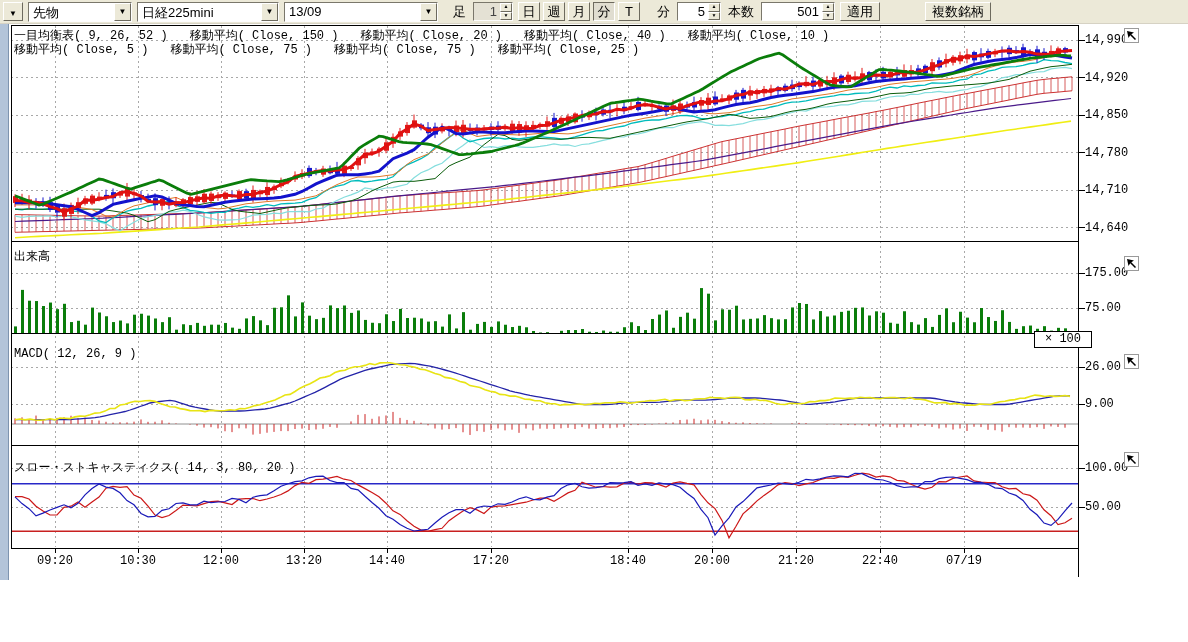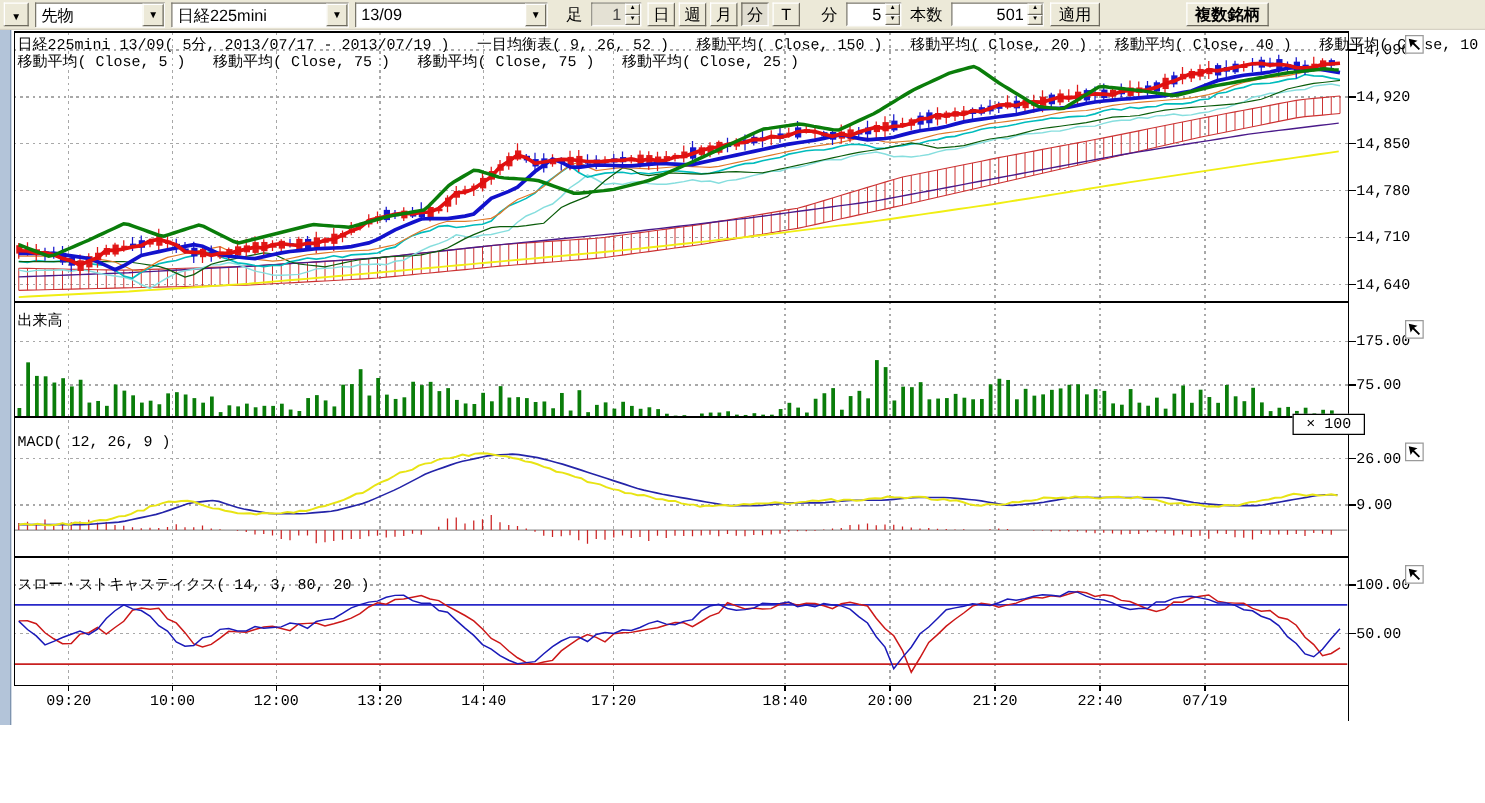--- a/index.html
+++ b/index.html
@@ -86,21 +86,21 @@
     </div>
     <span class="tb-label">本数</span>
     <div class="tb-spin" style="width:74px;padding-left:24px;">
       <span class="num">501</span>
       <span class="spinstack">
           <div>▲</div>
           <div>▼</div>
         </span>
     </div>
     <button class="tb-btn">適用</button>
-    <button class="tb-btn" style="margin-left:64px;font-weight:bold;">複数銘柄</button>
+    <button class="tb-btn" style="margin-left:40px;">複数銘柄</button>
   </div>
 
   <div class="left-strip"></div>
 
   <svg id="chart-svg" width="1188" height="642">
     <defs>
       <clipPath id="clipPrice">
           <rect x="11" y="26" width="1067" height="215"></rect>
         </clipPath>
       <clipPath id="clipVol">
@@ -942,21 +942,20 @@
         <line x1="491" y1="548" x2="491" y2="553" stroke="#000000" stroke-width="1"></line>
         <line x1="628" y1="548" x2="628" y2="553" stroke="#000000" stroke-width="1"></line>
         <line x1="712" y1="548" x2="712" y2="553" stroke="#000000" stroke-width="1"></line>
         <line x1="796" y1="548" x2="796" y2="553" stroke="#000000" stroke-width="1"></line>
         <line x1="880" y1="548" x2="880" y2="553" stroke="#000000" stroke-width="1"></line>
         <line x1="964" y1="548" x2="964" y2="553" stroke="#000000" stroke-width="1"></line>
       </g>
   </svg>
 
   <div class="hdr mono" style="left:14px;top:27px;" id="hdr-line1">
-      <span>日経225mini 13/09( 5分, 2013/07/17 - 2013/07/19 )</span>
       <span>一目均衡表( 9, 26, 52 )</span>
       <span>移動平均( Close, 150 )</span>
       <span>移動平均( Close, 20 )</span>
       <span>移動平均( Close, 40 )</span>
       <span>移動平均( Close, 10 )</span>
     </div>
   <div class="hdr mono" style="left:14px;top:41px;" id="hdr-line2">
       <span>移動平均( Close, 5 )</span>
       <span>移動平均( Close, 75 )</span>
       <span>移動平均( Close, 75 )</span>
@@ -974,21 +973,21 @@
       <div class="axlbl mono" style="left: 1085px; top: 145.5px;">14,780</div>
       <div class="axlbl mono" style="left: 1085px; top: 183px;">14,710</div>
       <div class="axlbl mono" style="left: 1085px; top: 220.5px;">14,640</div>
       <div class="axlbl mono" style="left: 1085px; top: 266px;">175.00</div>
       <div class="axlbl mono" style="left: 1085px; top: 301px;">75.00</div>
       <div class="axlbl mono" style="left: 1085px; top: 360px;">26.00</div>
       <div class="axlbl mono" style="left: 1085px; top: 397px;">9.00</div>
       <div class="axlbl mono" style="left: 1085px; top: 461px;">100.00</div>
       <div class="axlbl mono" style="left: 1085px; top: 500px;">50.00</div>
       <div class="tlabel mono" style="left: 55px; top: 554px;">09:20</div>
-      <div class="tlabel mono" style="left: 138px; top: 554px;">10:00</div>
+      <div class="tlabel mono" style="left: 138px; top: 554px;">10:30</div>
       <div class="tlabel mono" style="left: 221px; top: 554px;">12:00</div>
       <div class="tlabel mono" style="left: 304px; top: 554px;">13:20</div>
       <div class="tlabel mono" style="left: 387px; top: 554px;">14:40</div>
       <div class="tlabel mono" style="left: 491px; top: 554px;">17:20</div>
       <div class="tlabel mono" style="left: 628px; top: 554px;">18:40</div>
       <div class="tlabel mono" style="left: 712px; top: 554px;">20:00</div>
       <div class="tlabel mono" style="left: 796px; top: 554px;">21:20</div>
       <div class="tlabel mono" style="left: 880px; top: 554px;">22:40</div>
       <div class="tlabel mono" style="left: 964px; top: 554px;">07/19</div>
     </div>

